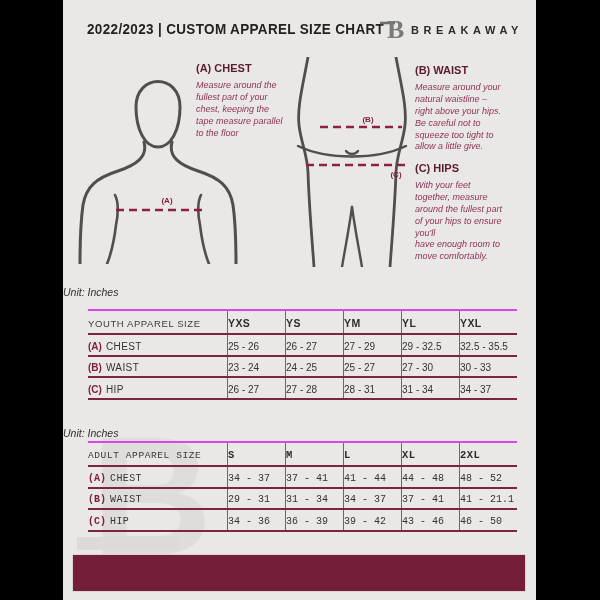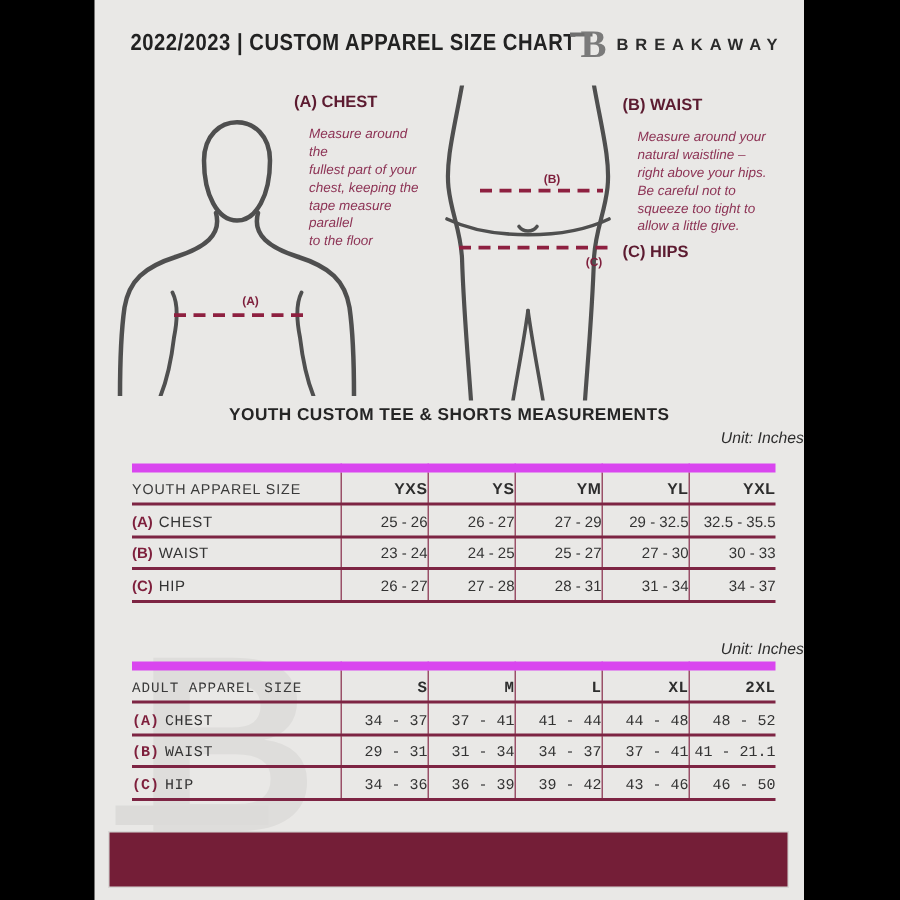--- a/index.html
+++ b/index.html
@@ -27,43 +27,43 @@
 
   
   .fig{stroke:#4f4f4f;fill:none;stroke-linecap:round;}
   .dash{stroke:#8e2040;stroke-width:2.5;stroke-dasharray:8 5;fill:none;}
   .fig-label{
     font-size:8px;font-weight:bold;color:#7e1f3c;width:26px;text-align:center;
   }
   .guide-head{font-size:11px;font-weight:bold;color:#5c1b30;margin:0 0 6px 0;}
   .guide-text{
     font-size:9px;font-style:italic;color:#8d3355;line-height:1.32;
-    white-space:pre-line;margin:10px;
+    white-space:pre-line;margin:0;
   }
   .gblock{line-height:1;}
 
   
   .tbl-title{
     left:0;top:0;width:473px;text-align:center;font-size:11.5px;font-weight:bold;
     color:#252525;letter-spacing:.3px;
   }
   .tbl-unit{
-    left:0;top:0;width:473px;text-align:right;font-size:10.5px;font-style:italic;
+    left:0;top:0;width:473px;text-align:left;font-size:10.5px;font-style:italic;
     color:#2e2e2e;
   }
   table.size-table{
     border-collapse:collapse;table-layout:fixed;width:424px;
-    border-top:6px solid #d946ef;border-bottom:2px solid #7d2443;
+    border-top:2px solid #d946ef;border-bottom:2px solid #7d2443;
     background:transparent;
   }
   table.size-table td{padding:0;vertical-align:middle;}
   table.size-table tr{border-bottom:2px solid #7d2443;}
   table.size-table tr:last-child{border-bottom:none;margin-left:22px;}
   td.lblcol{width:139px;padding-left:13px;text-align:left;}
-  td.szcol{width:57px;text-align:right;border-left:1.5px solid #9a5068;}
+  td.szcol{width:57px;text-align:left;border-left:1.5px solid #9a5068;}
   tr.headrow{height:24px;}
   tr.datarow{height:21.5px;}
   .hdr-label{font-size:9.5px;color:#3a3a3a;letter-spacing:.6px;}
   .hdr-size{font-size:10.5px;font-weight:bold;color:#2d2d2d;letter-spacing:.4px;}
   .rowkey{font-size:10px;font-weight:bold;color:#7e1f3c;margin-right:4px;}
   .rowname{font-size:10px;color:#333;letter-spacing:.4px;}
   .cellval{font-size:10px;color:#333;}
 
   
   .footer-bar{
@@ -131,23 +131,29 @@
     <p class="guide-text">Measure around your
 natural waistline –
 right above your hips.
 Be careful not to
 squeeze too tight to
 allow a little give.</p>
   </div>
 
   <div class="abs gblock content" style="left:352px;top:163px;width:120px;">
     <p class="guide-head">(C) HIPS</p>
+    <p class="guide-text">With your feet
+together, measure
+around the fullest part
+of your hips to ensure
+you'll
+have enough room to
+move comfortably.</p>
   </div>
 
-  <div class="abs tbl-title content" style="top:271px;">YOUTH CUSTOM TEE &amp; SHORTS MEASUREMENTS</div>
   <div class="abs tbl-unit content" style="top:286px;">Unit: Inches</div>
   <table class="size-table abs content" style="left:25px;top:309px;">
     <tbody>
         <tr class="headrow">
       <td class="lblcol"><span class="hdr-label">YOUTH APPAREL SIZE</span></td>
       <td class="szcol"><span class="hdr-size">YXS</span></td>
       <td class="szcol"><span class="hdr-size">YS</span></td>
       <td class="szcol"><span class="hdr-size">YM</span></td>
       <td class="szcol"><span class="hdr-size">YL</span></td>
       <td class="szcol"><span class="hdr-size">YXL</span></td>

